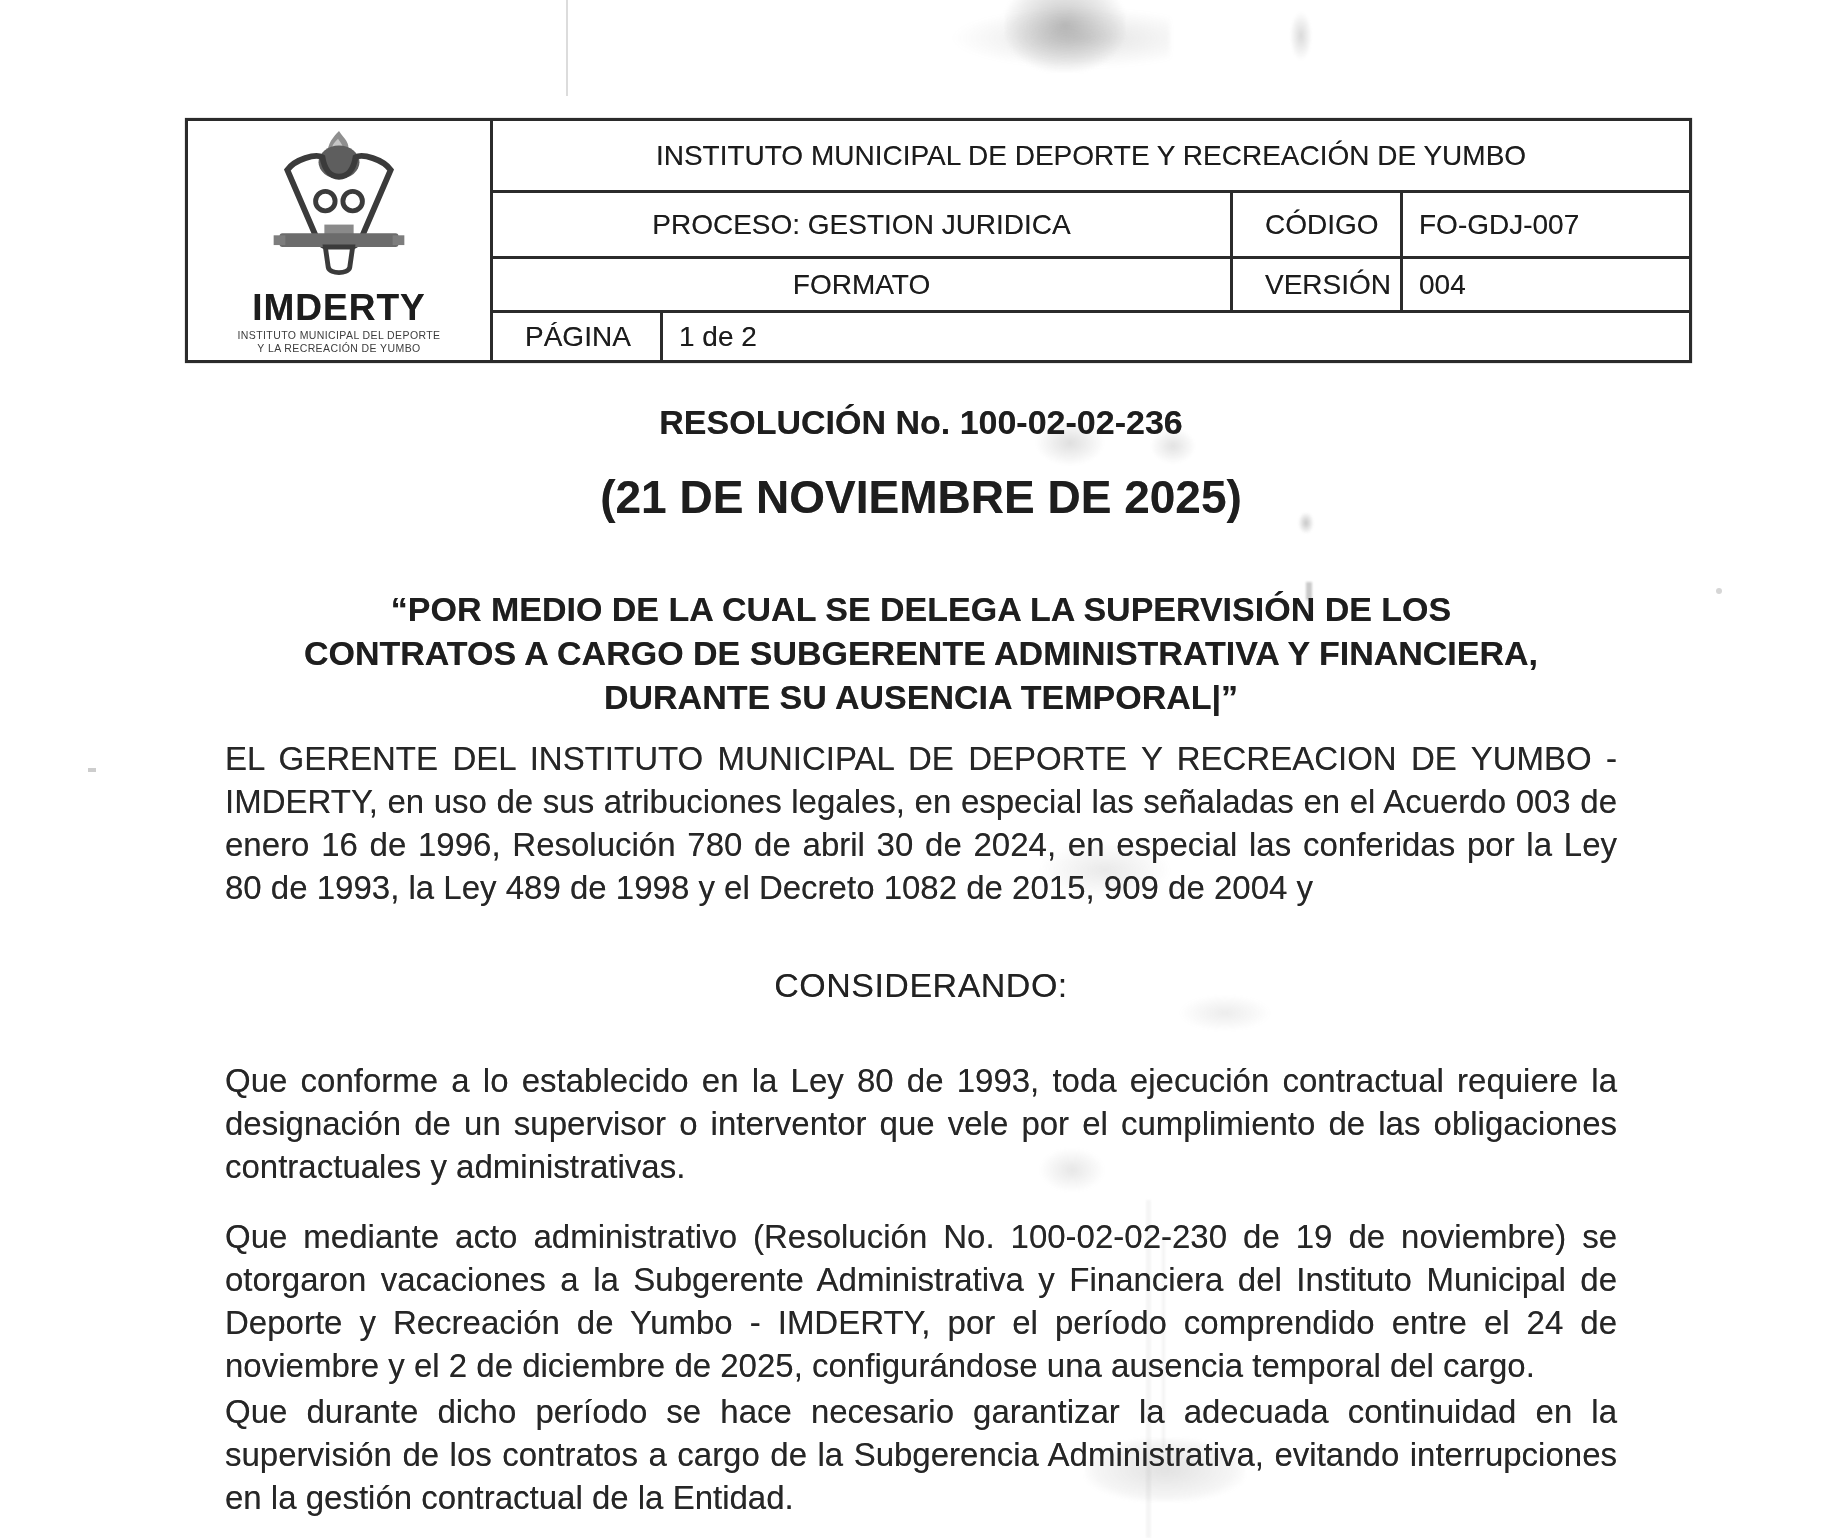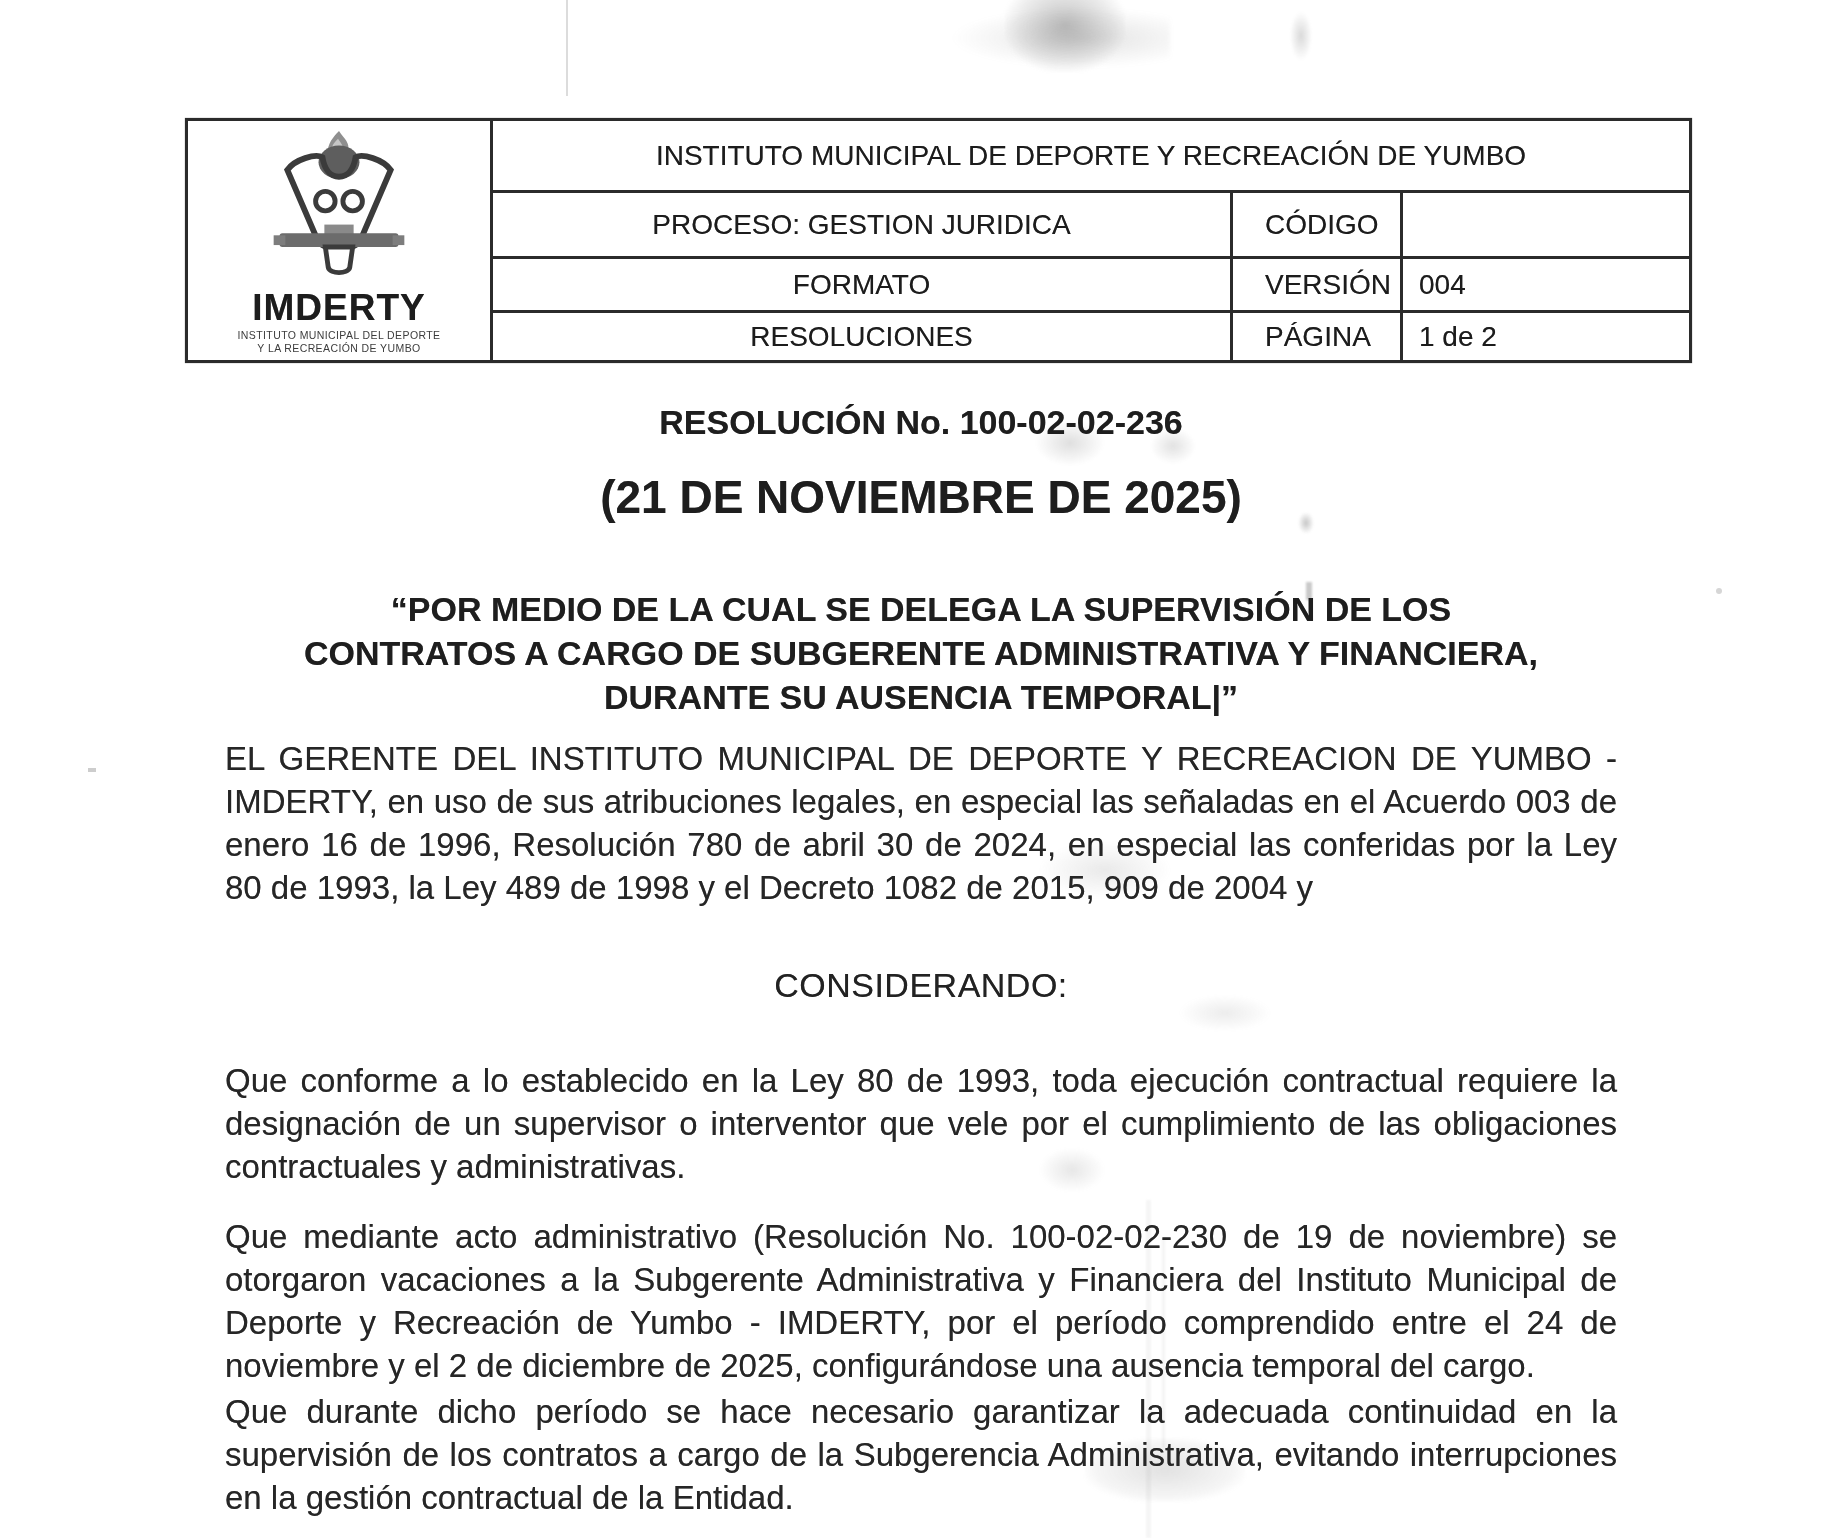--- a/index.html
+++ b/index.html
@@ -137,28 +137,28 @@
     <div class="logo-sub">
       <div>INSTITUTO MUNICIPAL DEL DEPORTE</div>
       <div>Y LA RECREACIÓN DE YUMBO</div>
     </div>
   </div>
   <div class="right-grid">
     <div class="t-title ink">INSTITUTO MUNICIPAL DE DEPORTE Y RECREACIÓN DE YUMBO</div>
     <div class="t-row r2">
       <div class="t-main ink">PROCESO: GESTION JURIDICA</div>
       <div class="t-field ink">CÓDIGO</div>
+      <div class="t-value ink">FO-GDJ-007</div>
     </div>
     <div class="t-row r3">
       <div class="t-main ink">FORMATO</div>
       <div class="t-field ink">VERSIÓN</div>
       <div class="t-value ink">004</div>
     </div>
     <div class="t-row last">
-      <div class="t-main ink">RESOLUCIONES</div>
       <div class="t-field ink">PÁGINA</div>
       <div class="t-value ink">1 de 2</div>
     </div>
   </div>
 </div>
 
 <div class="block h-res ink">RESOLUCIÓN No. 100-02-02-236</div>
 
 <div class="block h-date ink">(21 DE NOVIEMBRE DE 2025)</div>
 

